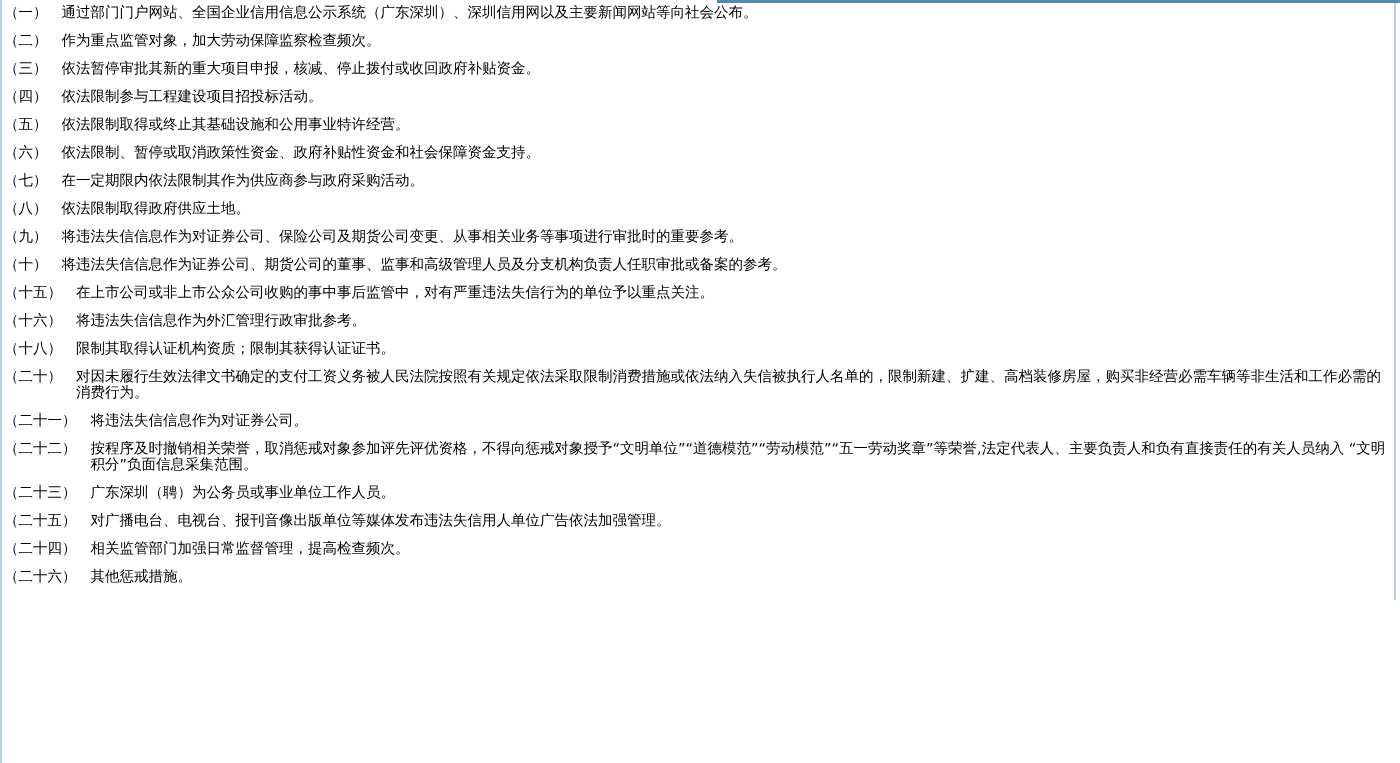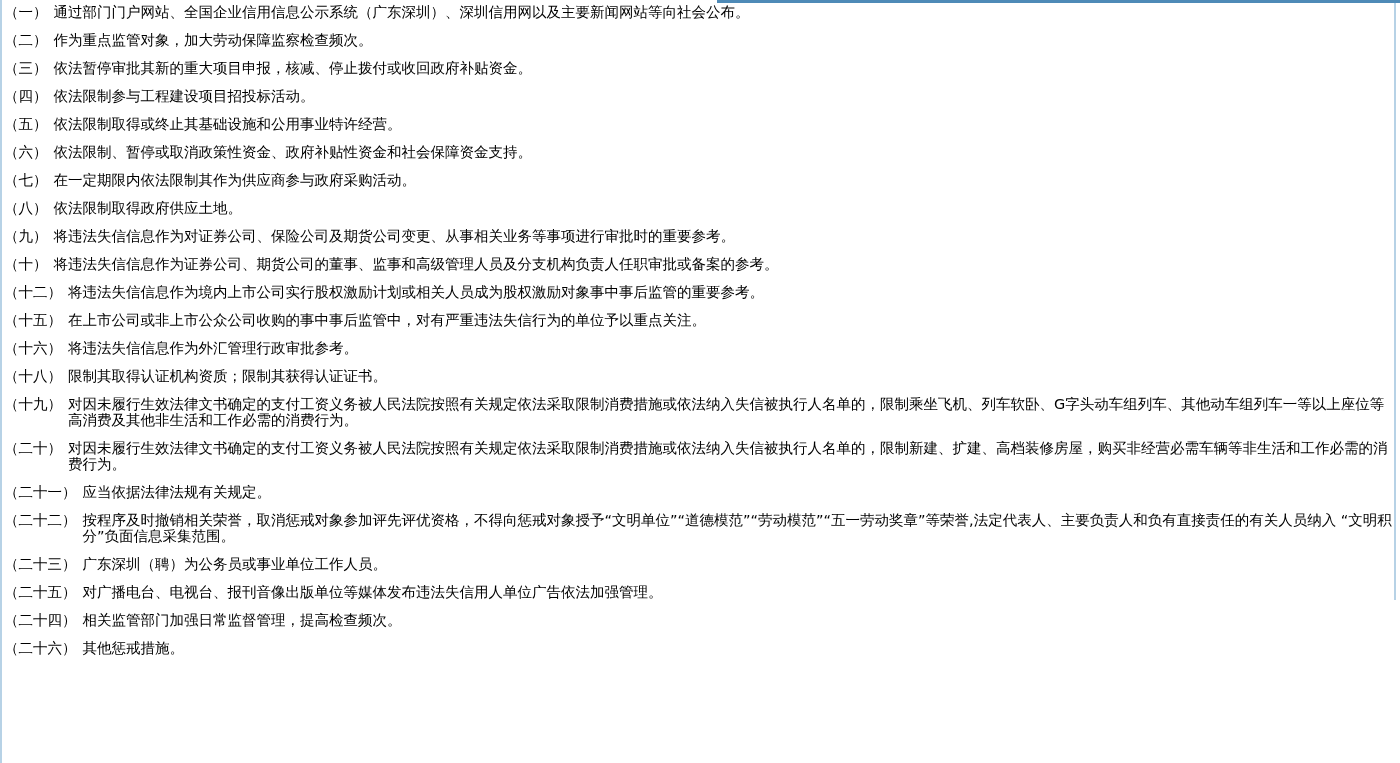--- a/index.html
+++ b/index.html
@@ -45,20 +45,21 @@
     align-items: flex-start;
     margin-bottom: 12px;
   }
   .item .num {
     flex: none;
     white-space: nowrap;
     margin-right: 6px;
   }
   .item .txt {
     flex: 1 1 auto;
+    margin-left: 8px;
   }
 </style>
 </head>
 <body>
 
 <div class="page">
   <div class="edge-left"></div>
   <div class="edge-right"></div>
   <div class="top-line"></div>
   <div class="content" id="measure-list">
@@ -106,56 +107,48 @@
     <span class="num">（九）</span>
     <span class="txt">将违法失信信息作为对证券公司、保险公司及期货公司变更、从事相关业务等事项进行审批时的重要参考。</span>
   </div>
 
   <div class="item">
     <span class="num">（十）</span>
     <span class="txt">将违法失信信息作为证券公司、期货公司的董事、监事和高级管理人员及分支机构负责人任职审批或备案的参考。</span>
   </div>
 
 
-  <div class="item">
-    <span class="num">（十二）</span>
-    <span class="txt">将违法失信信息作为境内上市公司实行股权激励计划或相关人员成为股权激励对象事中事后监管的重要参考。</span>
-  </div>
 
 
 
   <div class="item">
     <span class="num">（十五）</span>
     <span class="txt">在上市公司或非上市公众公司收购的事中事后监管中，对有严重违法失信行为的单位予以重点关注。</span>
   </div>
 
   <div class="item">
     <span class="num">（十六）</span>
     <span class="txt">将违法失信信息作为外汇管理行政审批参考。</span>
   </div>
 
 
   <div class="item">
     <span class="num">（十八）</span>
     <span class="txt">限制其取得认证机构资质；限制其获得认证证书。</span>
   </div>
 
-  <div class="item">
-    <span class="num">（十九）</span>
-    <span class="txt">对因未履行生效法律文书确定的支付工资义务被人民法院按照有关规定依法采取限制消费措施或依法纳入失信被执行人名单的，限制乘坐飞机、列车软卧、G字头动车组列车、其他动车组列车一等以上座位等高消费及其他非生活和工作必需的消费行为。</span>
-  </div>
 
   <div class="item">
     <span class="num">（二十）</span>
     <span class="txt">对因未履行生效法律文书确定的支付工资义务被人民法院按照有关规定依法采取限制消费措施或依法纳入失信被执行人名单的，限制新建、扩建、高档装修房屋，购买非经营必需车辆等非生活和工作必需的消费行为。</span>
   </div>
 
   <div class="item">
     <span class="num">（二十一）</span>
-    <span class="txt">应当依据法律法规有关规定。</span>
+    <span class="txt">将违法失信信息作为对证券公司。</span>
   </div>
 
   <div class="item">
     <span class="num">（二十二）</span>
     <span class="txt">按程序及时撤销相关荣誉，取消惩戒对象参加评先评优资格，不得向惩戒对象授予“文明单位”“道德模范”“劳动模范”“五一劳动奖章”等荣誉,法定代表人、主要负责人和负有直接责任的有关人员纳入 “文明积分”负面信息采集范围。</span>
   </div>
 
   <div class="item">
     <span class="num">（二十三）</span>
     <span class="txt">广东深圳（聘）为公务员或事业单位工作人员。</span>

